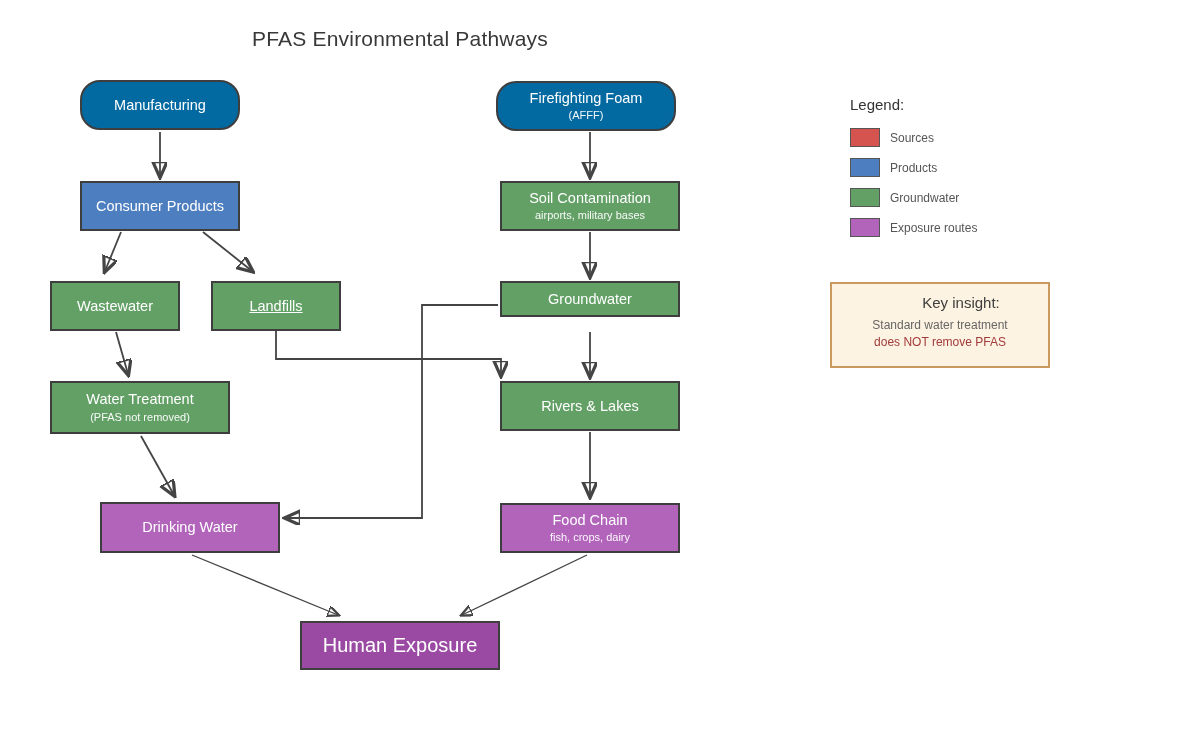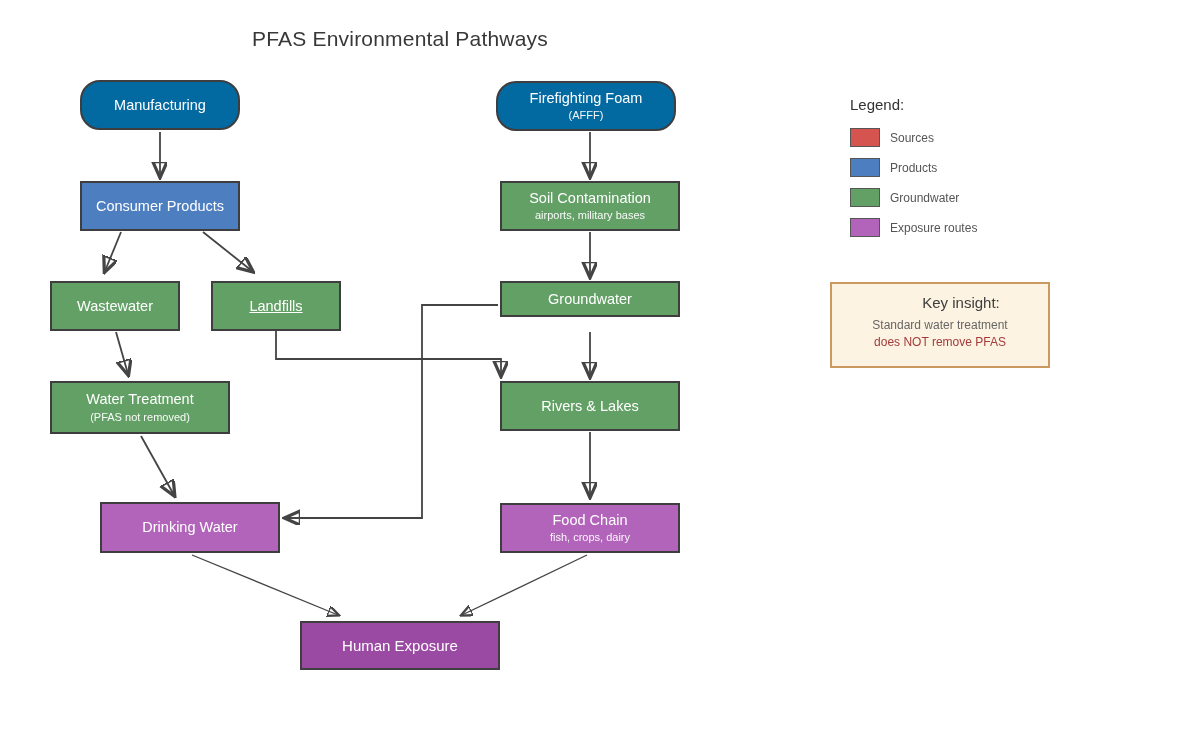--- a/index.html
+++ b/index.html
@@ -113,21 +113,21 @@
   <div class="node c-purple" style="left:100px; top:502px; width:180px; height:51px;">
     <div class="lbl">Drinking Water</div>
   </div>
 
   <div class="node c-purple" style="left:500px; top:503px; width:180px; height:50px;">
     <div class="lbl">Food Chain</div>
     <div class="sub">fish, crops, dairy</div>
   </div>
 
   <div class="node c-purple-dark" style="left:300px; top:621px; width:200px; height:49px;">
-    <div class="lbl" style="font-size:15px;">Human Exposure</div>
+    <div class="lbl" style="font-size:20px;">Human Exposure</div>
   </div>
 
   <div class="legend">
     <div class="legend-title">Legend:</div>
     <div class="legend-row">
       <div class="legend-swatch" style="background-color: rgb(213, 84, 79);"></div>
       <div class="legend-label">Sources</div>
     </div>
     <div class="legend-row">
       <div class="legend-swatch" style="background-color: rgb(77, 126, 192);"></div>

